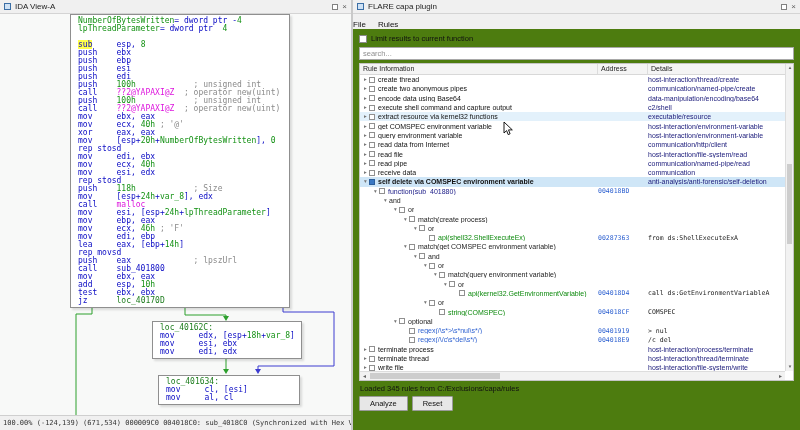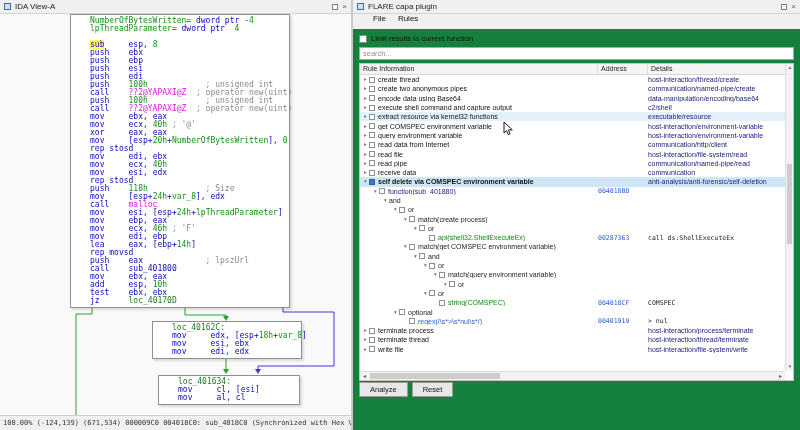--- a/index.html
+++ b/index.html
@@ -9,38 +9,38 @@
 
   
   .left-pane{width:353px;flex:none;display:flex;flex-direction:column;border-right:2px solid #c9c9c9;background:#f0f0f0}
   .pane-titlebar{height:14px;flex:none;background:#f0f0f0;border-bottom:1px solid #d4d4d4;display:flex;align-items:center;gap:4px;padding:0 4px;font-size:8px;color:#222}
   .pane-icon{width:7px;height:7px;border:1px solid #3b6ea5;background:#cfe2f5;flex:none}
   .pane-ctrls{margin-left:auto;display:flex;gap:4px;align-items:center;color:#666}
   .float-glyph{width:6px;height:6px;border:1px solid #808080;background:#fff}
   .close-glyph{font-size:8px;line-height:8px;color:#606060}
   .graph-area{position:relative;flex:1;background:#f8f9f8;overflow:hidden}
   .edges{position:absolute;left:0;top:0}
-  .asm-block{position:absolute;background:#ffffff;border:1px solid #8f8f8f;box-shadow:2px 2px 2px rgba(0,0,0,.12);padding:2px 19px;font-family:"DejaVu Sans Mono",monospace;font-size:8px;line-height:8px;white-space:pre}
+  .asm-block{position:absolute;background:#ffffff;border:1px solid #8f8f8f;box-shadow:2px 2px 2px rgba(0,0,0,.12);padding:2px 7px;font-family:"DejaVu Sans Mono",monospace;font-size:8px;line-height:8px;white-space:pre}
   .asm-line{height:8px}
   .t-m,.t-p,.t-o,.t-f{color:#0a0ac4}
   .t-n,.t-v{color:#149114}
   .t-l{color:#1e7d1e}
   .t-i{color:#dd14dd}
   .t-c{color:#8a8a8a}
   .t-h{background:#ffff4a;color:#0a0ac4}
   .ida-statusbar{height:15px;flex:none;border-top:1px solid #cfcfcf;background:#f0f0f0;font-family:"DejaVu Sans Mono",monospace;font-size:7px;line-height:14px;padding:0 3px;color:#333;white-space:nowrap;overflow:hidden}
 
   
   .right-pane{flex:1;display:flex;flex-direction:column;background:#f0f0f0;min-width:0}
-  .menubar{height:15px;flex:none;display:flex;gap:12px;padding:0 20px;font-size:8px;align-items:flex-start;color:#111}
+  .menubar{height:15px;flex:none;display:flex;gap:12px;padding:0 0;font-size:8px;align-items:flex-end;color:#111}
   .menu-item{cursor:default}
   .tabbar{height:17px;flex:none;display:flex;align-items:flex-end;padding:0 4px;gap:2px;border-bottom:1px solid #bdbdbd}
   .tab{font-size:8px;padding:2px 9px 2px 9px;border:1px solid #bdbdbd;border-bottom:none;background:#e2e2e2;color:#333;border-radius:2px 2px 0 0;position:relative}
   .tab.active{background:#fafafa;margin-bottom:-1px;padding-bottom:3px}
-  .capa-body{flex:1;display:flex;flex-direction:column;background:#15803d;padding:3px 6px 2px 6px;min-height:0}
+  .capa-body{flex:1;display:flex;flex-direction:column;background:#4d7c0f;padding:3px 6px 2px 6px;min-height:0}
   .limit-row{display:flex;align-items:center;gap:4px;font-size:7.5px;height:13px;flex:none;color:#111}
   .cbx{width:8px;height:8px;border:1px solid #8a8a8a;background:#fff;flex:none}
   .search{height:13px;flex:none;border:1px solid #a8a8a8;font-family:"Liberation Sans",sans-serif;font-size:7.5px;padding:0 3px;margin:2px 0 3px 0;background:#fff;width:100%;outline:none}
   .search::placeholder{color:#909090}
   .tablewrap{position:relative;border:1px solid #c5c5c5;background:#fff;flex:none;height:318px;display:flex;flex-direction:column;overflow:hidden}
   .thead{display:flex;height:11px;flex:none;border-bottom:1px solid #d8d8d8;background:#f4f4f4;font-size:7px;color:#222;margin-right:8px}
   .th{padding:1px 3px;border-right:1px solid #dcdcdc;overflow:hidden;white-space:nowrap}
   .th0{width:238px;flex:none}.th1{width:50px;flex:none}.th2{flex:1;border-right:none}
   .tbody{flex:1;overflow:hidden;margin-right:8px}
   .trow{display:flex;height:9.3px;align-items:center;font-size:7px;color:#111}
@@ -286,21 +286,21 @@
               <div class="col addr"></div>
               <div class="col det plain"></div>
             </div>
             <div class="trow">
               <div class="col rule" style="padding-left: 62px;">
                 <span class="arrow"></span>
                 <span class="cb"></span>
                 <span class="lbl api">api(shell32.ShellExecuteEx)</span>
               </div>
               <div class="col addr">00287363</div>
-              <div class="col det plain">call   ds:ShellExecuteEx</div>
+              <div class="col det plain">from   ds:ShellExecuteExA</div>
             </div>
             <div class="trow">
               <div class="col rule" style="padding-left: 42px;">
                 <span class="arrow">▾</span>
                 <span class="cb"></span>
                 <span class="lbl stmt">match(get COMSPEC environment variable)</span>
               </div>
               <div class="col addr"></div>
               <div class="col det plain"></div>
             </div>
@@ -332,20 +332,29 @@
               <div class="col det plain"></div>
             </div>
             <div class="trow">
               <div class="col rule" style="padding-left: 82px;">
                 <span class="arrow">▾</span>
                 <span class="cb"></span>
                 <span class="lbl stmt">or</span>
               </div>
               <div class="col addr"></div>
               <div class="col det plain"></div>
+            </div>
+            <div class="trow">
+              <div class="col rule" style="padding-left: 92px;">
+                <span class="arrow"></span>
+                <span class="cb"></span>
+                <span class="lbl api">api(kernel32.GetEnvironmentVariable)</span>
+              </div>
+              <div class="col addr">004018D4</div>
+              <div class="col det plain">call   ds:GetEnvironmentVariableA</div>
             </div>
             <div class="trow">
               <div class="col rule" style="padding-left: 62px;">
                 <span class="arrow">▾</span>
                 <span class="cb"></span>
                 <span class="lbl stmt">or</span>
               </div>
               <div class="col addr"></div>
               <div class="col det plain"></div>
             </div>
@@ -368,20 +377,29 @@
               <div class="col det plain"></div>
             </div>
             <div class="trow">
               <div class="col rule" style="padding-left: 42px;">
                 <span class="arrow"></span>
                 <span class="cb"></span>
                 <span class="lbl regex">regex(/\s*&gt;\s*nul\s*/)</span>
               </div>
               <div class="col addr">00401919</div>
               <div class="col det plain">&gt; nul</div>
+            </div>
+            <div class="trow">
+              <div class="col rule" style="padding-left: 42px;">
+                <span class="arrow"></span>
+                <span class="cb"></span>
+                <span class="lbl regex">regex(/\/c\s*del\s*/)</span>
+              </div>
+              <div class="col addr">004018E9</div>
+              <div class="col det plain">/c del</div>
             </div>
             <div class="trow">
               <div class="col rule" style="padding-left: 2px;">
                 <span class="arrow">▸</span>
                 <span class="cb"></span>
                 <span class="lbl ">terminate process</span>
               </div>
               <div class="col addr"></div>
               <div class="col det">host-interaction/process/terminate</div>
             </div>
@@ -409,20 +427,21 @@
           <div class="hthumb"></div>
           <span class="hr">►</span>
         </div>
         <div class="vscroll">
           <span class="vu">▲</span>
           <div class="vthumb"></div>
           <span class="vd">▼</span>
         </div>
       </div>
 
+      <div class="load-status">Loaded 345 rules from C:/Exclusions/capa/rules</div>
 
       <div class="btnrow">
         <button class="btn">Analyze</button>
         <button class="btn">Reset</button>
       </div>
     </div>
   </div>
 </div>
 
 <svg class="cursor" width="12" height="16" viewBox="0 0 12 16">

